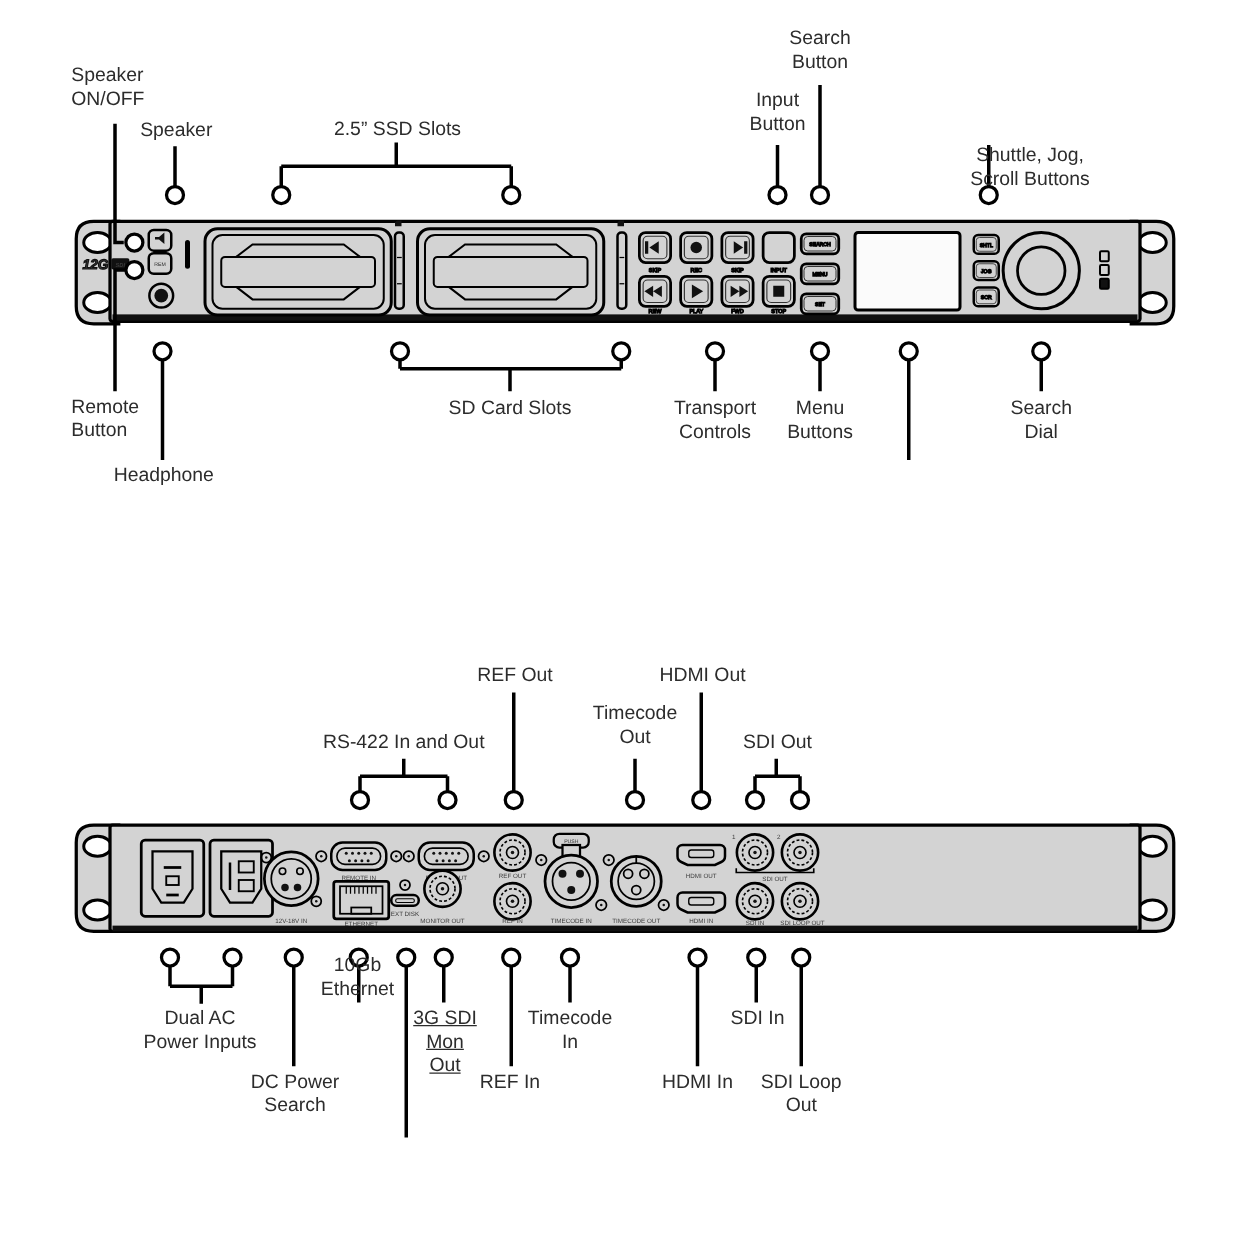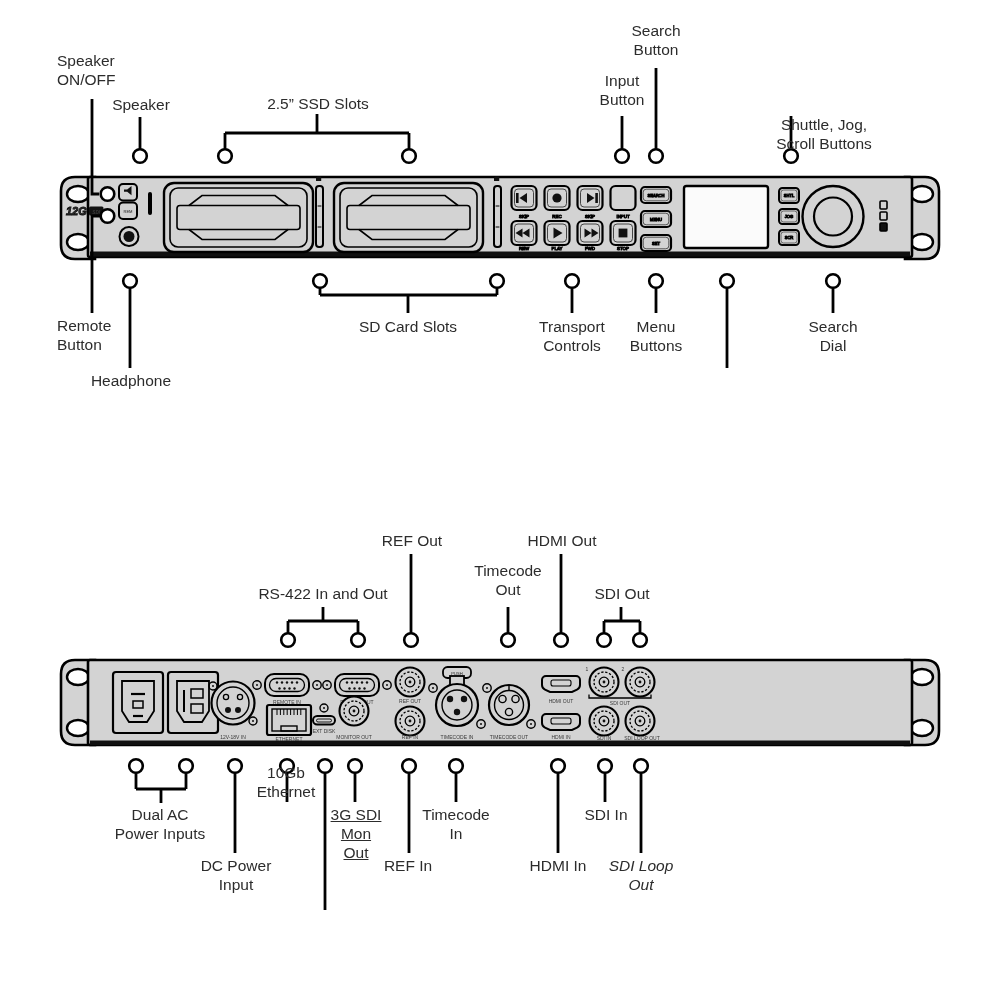--- a/index.html
+++ b/index.html
@@ -493,27 +493,27 @@
 
 <div class="co" style="left:323px;top:584px;">RS-422 In and Out</div>
 <div class="co" style="left:412px;top:531px;">REF Out</div>
 <div class="co" style="left:508px;top:561px;">Timecode
 Out</div>
 <div class="co" style="left:562px;top:531px;">HDMI Out</div>
 <div class="co" style="left:622px;top:584px;">SDI Out</div>
 <div class="co" style="left:160px;top:805px;">Dual AC
 Power Inputs</div>
 <div class="co" style="left:236px;top:856px;">DC Power
-Input</div>
+Search</div>
 <div class="co" style="left:286px;top:763px;">10Gb
 Ethernet</div>
 <div class="co" style="left:356px;top:805px;text-decoration:underline;">3G SDI
 Mon
 Out</div>
 <div class="co" style="left:408px;top:856px;">REF In</div>
 <div class="co" style="left:456px;top:805px;">Timecode
 In</div>
 <div class="co" style="left:558px;top:856px;">HDMI In</div>
 <div class="co" style="left:606px;top:805px;">SDI In</div>
-<div class="co" style="left:641px;top:856px;font-style:italic;">SDI Loop
+<div class="co" style="left:641px;top:856px;">SDI Loop
 Out</div>
 
 </div>
 
 </body></html>

